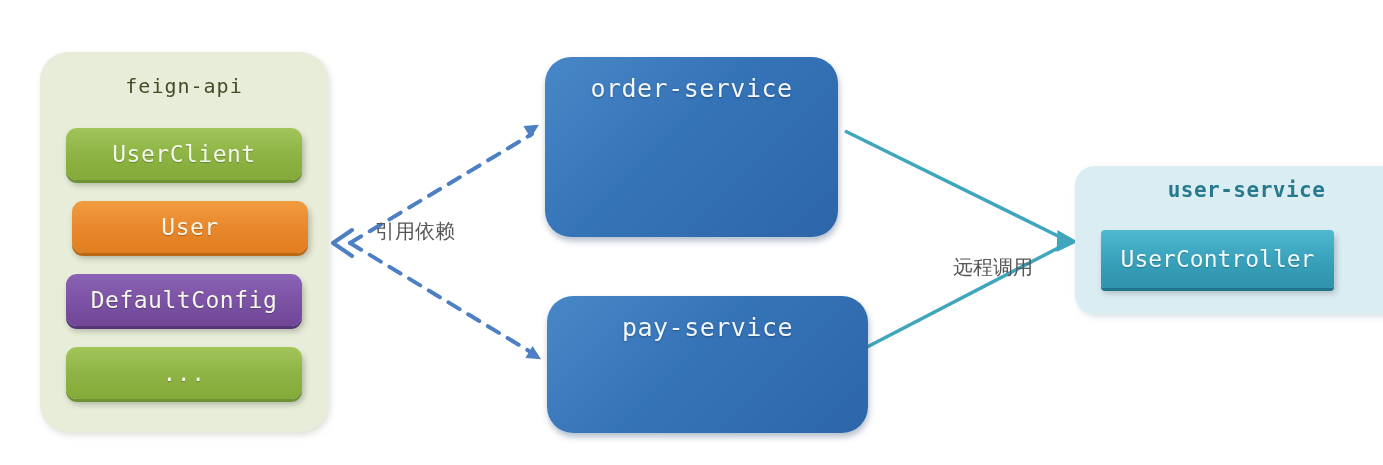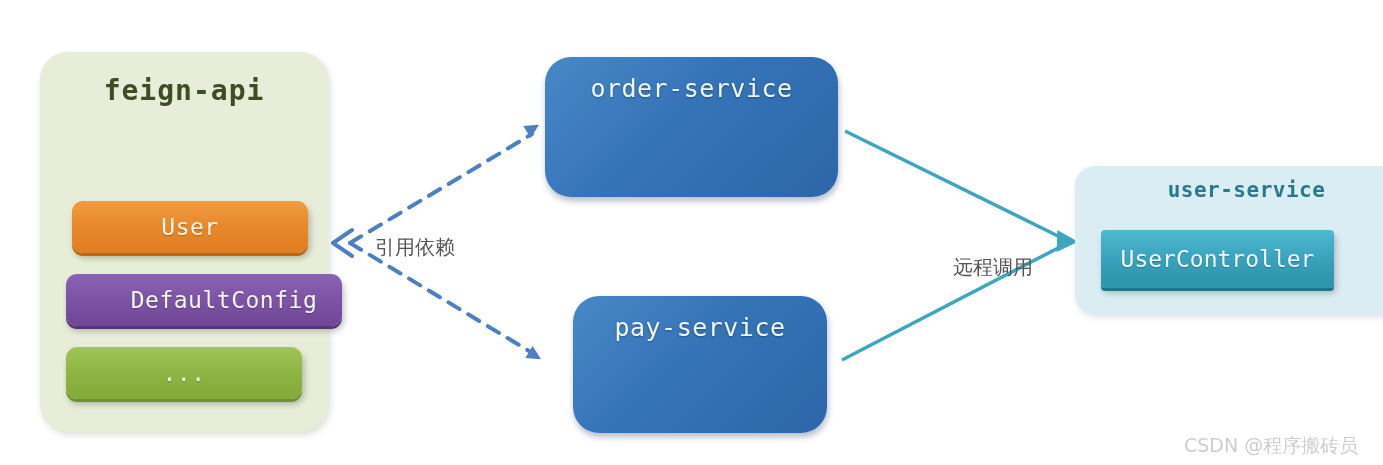--- a/index.html
+++ b/index.html
@@ -17,57 +17,57 @@
   .panel-feign {
     position: absolute; left: 40px; top: 52px; width: 288px; height: 380px;
     background: #e8edd9;
     border-radius: 28px;
     box-shadow: 2px 3px 6px rgba(120,130,100,0.25);
     z-index: 2;
   }
   .panel-feign .panel-title {
     position: absolute; left: 0; top: 22px; width: 100%;
     text-align: center;
-    font-size: 28px; font-weight: 700; letter-spacing: 1px;
+    font-size: 20px; font-weight: 400; letter-spacing: 1px;
     color: #3f4d25;
   }
   .feign-item {
     position: absolute; left: 26px; width: 236px; height: 52px;
     border-radius: 11px;
     display: flex; align-items: center; justify-content: center;
     color: #f4f8ea; font-size: 23px; letter-spacing: 0.5px;
     text-shadow: 0 1px 1px rgba(0,0,0,0.25);
   }
   .feign-item.pos-0 { top: 76px; }
   .feign-item.pos-1 { top: 149px; }
-  .feign-item.pos-2 { top: 222px; padding-left: 40px; }
+  .feign-item.pos-2 { top: 222px; }
   .feign-item.pos-3 { top: 295px; }
   .clr-green  { background: linear-gradient(180deg, #a2c45a 0%, #8cb343 55%, #84ab39 100%);
                 box-shadow: 0 3px 0 #6d9135, 2px 5px 6px rgba(0,0,0,0.25); }
   .clr-orange { background: linear-gradient(180deg, #f19c41 0%, #e8862b 55%, #e07e1f 100%);
                 box-shadow: 0 3px 0 #b96813, 2px 5px 6px rgba(0,0,0,0.25); margin-left: 6px; }
   .clr-purple { background: linear-gradient(180deg, #8a63b4 0%, #7b51a3 55%, #714697 100%);
                 box-shadow: 0 3px 0 #573677, 2px 5px 6px rgba(0,0,0,0.25); }
 
   
   .service-box {
-    position: absolute; width: 293px; height: 140px;
+    position: absolute; width: 293px; height: 180px;
     background: linear-gradient(135deg, #4887c7 0%, #3573b7 45%, #2d66a9 100%);
     border-radius: 26px;
     box-shadow: 1px 4px 6px rgba(40,70,110,0.35);
     z-index: 2;
     display: flex; justify-content: center; align-items: flex-start;
   }
   .service-box .service-label {
     margin-top: 17px;
     color: #f2f7fc; font-size: 25px; letter-spacing: 0.5px;
     text-shadow: 0 1px 2px rgba(0,0,0,0.3);
   }
   .box-order { left: 545px; top: 57px; }
-  .box-pay   { left: 573px; top: 296px; height: 137px; width: 254px; }
+  .box-pay   { left: 547px; top: 296px; height: 137px; width: 321px; }
 
   
   .panel-user {
     position: absolute; left: 1075px; top: 166px; width: 343px; height: 148px;
     background: #daedf2;
     border-radius: 20px;
     box-shadow: 2px 3px 6px rgba(110,140,150,0.25);
     z-index: 2;
   }
   .panel-user .panel-title {
@@ -86,21 +86,21 @@
     text-shadow: 0 1px 1px rgba(0,0,0,0.25);
   }
 
   
   .edge-label {
     position: absolute; z-index: 3;
     font-family: "DejaVu Sans", "Liberation Sans", sans-serif;
     font-size: 20px; color: #565656;
     white-space: nowrap;
   }
-  .lbl-dependency { left: 375px; top: 234px; }
+  .lbl-dependency { left: 375px; top: 218px; }
   .lbl-remote     { left: 953px; top: 231px; margin-top: 23px; }
 
   
   .watermark {
     position: absolute; z-index: 4;
     font-family: "DejaVu Sans", "Liberation Sans", sans-serif;
     font-size: 19px; white-space: nowrap;
     color: rgba(145,145,145,0.45);
   }
   .wm-1 { left: 1191px; top: 425px; }
@@ -119,20 +119,23 @@
     <path d="M 0 -7 L 14 0 L 0 7 Z" fill="#4d7fc4" transform="translate(527,132) rotate(-31)"></path>
     <path d="M 0 -7 L 14 0 L 0 7 Z" fill="#4d7fc4" transform="translate(529,352) rotate(31)"></path>
 
     <line x1="845" y1="131" x2="1062" y2="238" stroke="#3fa6be" stroke-width="3.5"></line>
     <line x1="842" y1="360" x2="1062" y2="246" stroke="#3fa6be" stroke-width="3.5"></line>
     <path d="M 0 -11 L 21 0 L 0 11 Z" fill="#3fa6be" transform="translate(1057,241) rotate(2)"></path>
   </svg>
 
   <div class="panel-feign">
     <div class="panel-title">feign-api</div>
+    <div class="feign-item pos-0 clr-green">
+      <span>UserClient</span>
+    </div>
     <div class="feign-item pos-1 clr-orange">
       <span>User</span>
     </div>
     <div class="feign-item pos-2 clr-purple">
       <span>DefaultConfig</span>
     </div>
     <div class="feign-item pos-3 clr-green">
       <span>...</span>
     </div>
   </div>
@@ -148,15 +151,14 @@
   <div class="panel-user">
     <div class="panel-title">user-service</div>
     <div class="controller-btn">
       <span>UserController</span>
     </div>
   </div>
 
   <div class="edge-label lbl-dependency">引用依赖</div>
   <div class="edge-label lbl-remote">远程调用</div>
 
-  <div class="watermark wm-2">CSDN @程序搬砖员</div>
 
 </div>
 
 </body></html>

